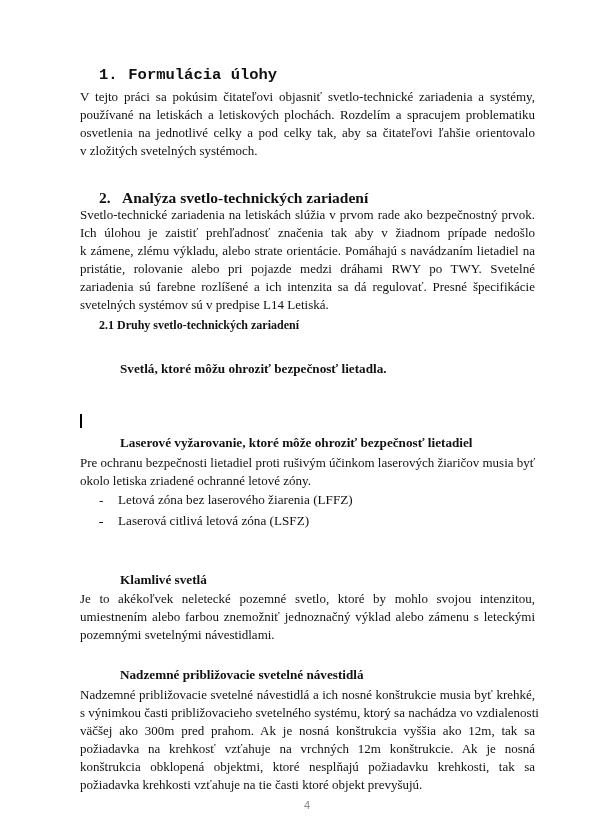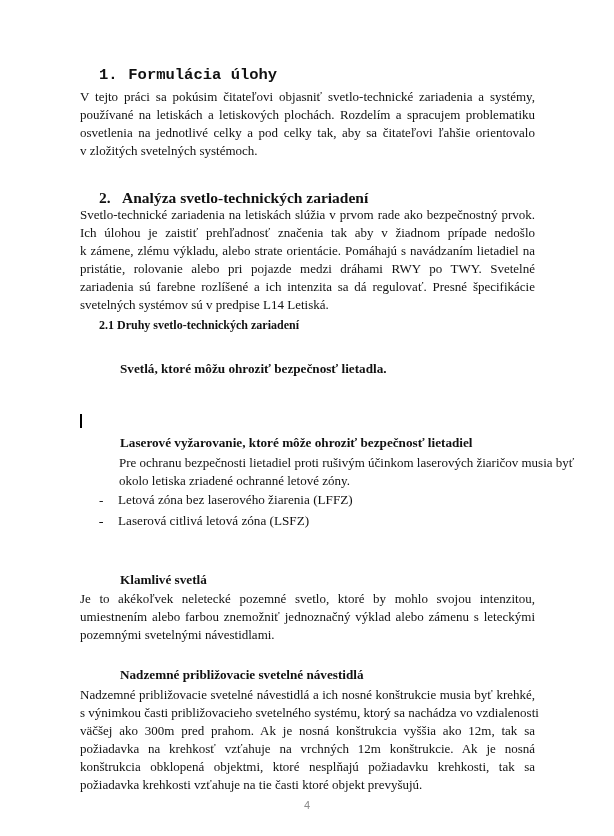--- a/index.html
+++ b/index.html
@@ -50,21 +50,21 @@
     <span class="ln last">svetelných systémov sú v predpise L14 Letiská.</span>
   </div>
 
   <div class="h2" style="top:318px;">2.1 Druhy svetlo-technických zariadení</div>
 
   <div class="h3" style="top:361px;">Svetlá, ktoré môžu ohroziť bezpečnosť lietadla.</div>
   <div class="para" style="top:378px;">
   </div>
 
   <div class="h3" style="top:435px;">Laserové vyžarovanie, ktoré môže ohroziť bezpečnosť lietadiel</div>
-  <div class="para" style="top:454px;margin-left:39px;">
+  <div class="para" style="top:454px;">
     <span class="ln">Pre ochranu bezpečnosti lietadiel proti rušivým účinkom laserových žiaričov musia byť</span>
     <span class="ln last">okolo letiska zriadené ochranné letové zóny.</span>
   </div>
   <ul class="list" style="top:489px;">
     <li><span class="dash">-</span><span>Letová zóna bez laserového žiarenia (LFFZ)</span></li>
     <li><span class="dash">-</span></li>
     <li><span class="dash">-</span><span>Laserová citlivá letová zóna (LSFZ)</span></li>
   </ul>
 
   <div class="h3" style="top:572px;">Klamlivé svetlá</div>

